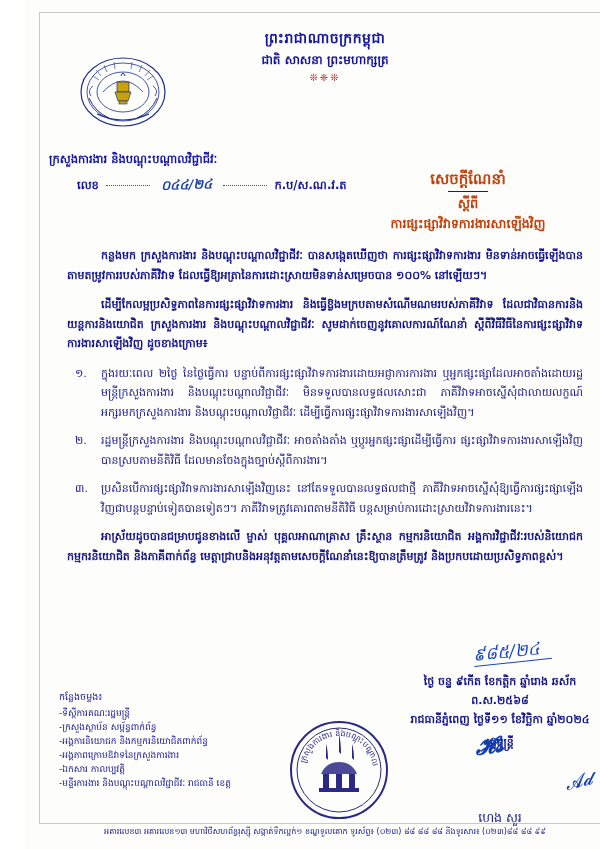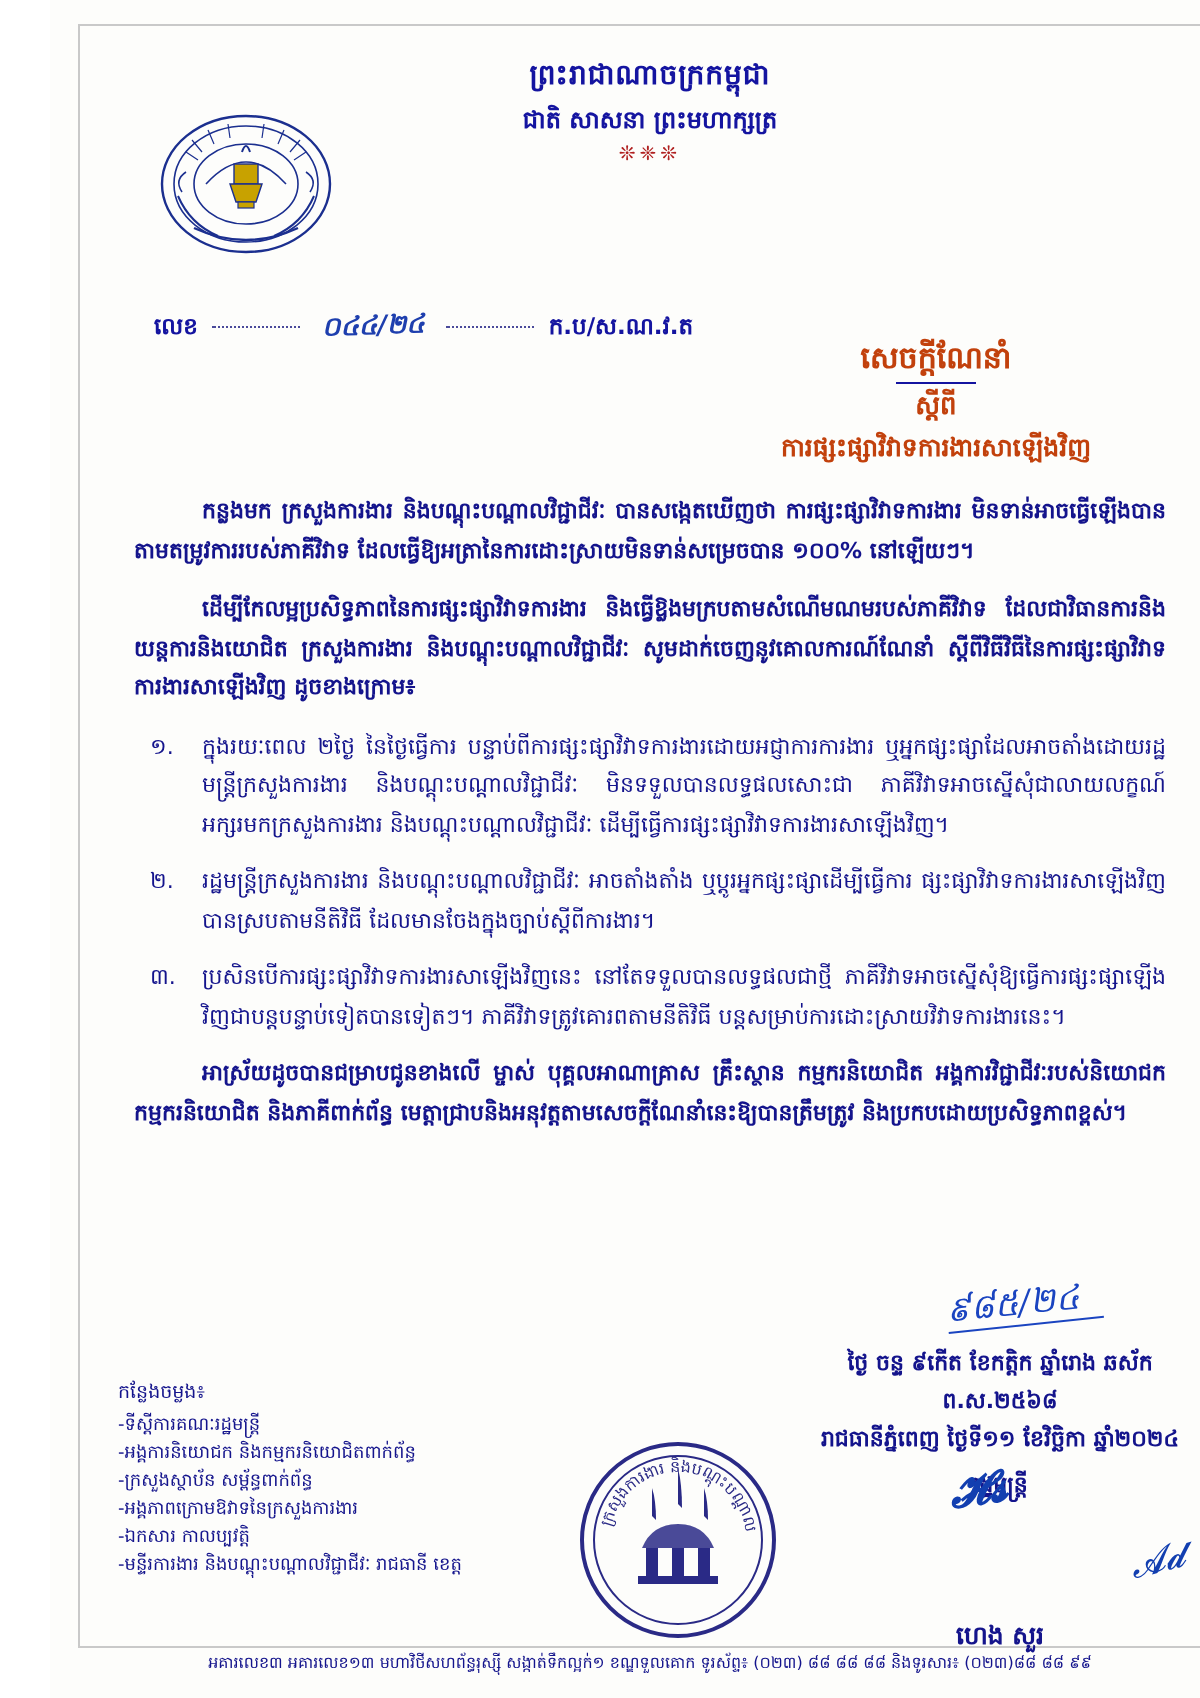--- a/index.html
+++ b/index.html
@@ -146,21 +146,21 @@
     width: 190px;
     text-align: center;
     color: #14148c;
     font-size: 11px;
     line-height: 19px;
     font-weight: bold;
   }
   .sig-name {
     margin-top: 56px;
     font-size: 12.5px;
-    font-weight: bold;
+    font-weight: normal;
     color: #14148c;
   }
   .hand-script {
     position: absolute;
     color: #123fb0;
     font-family: "DejaVu Serif", serif;
     font-style: italic;
     font-size: 22px;
     transform: rotate(-8deg);
   }
@@ -247,20 +247,21 @@
     </svg>
   </div>
 
   <div class="header">
     <div class="h-line1">ព្រះរាជាណាចក្រកម្ពុជា</div>
     <div class="h-line2">ជាតិ សាសនា ព្រះមហាក្សត្រ</div>
     <div class="h-orn">❊❈❊</div>
   </div>
 
   <div class="ministry">
+    <div class="l1">ក្រសួងការងារ និងបណ្ដុះបណ្ដាលវិជ្ជាជីវៈ</div>
     <div class="l2">
       <span>លេខ</span>
       <span class="dotline"></span>
       <span class="num-hand">០៤៤/២៤</span>
       <span class="dotline"></span>
       <span>ក.ប/ស.ណ.វ.ត</span>
     </div>
   </div>
 
   <div class="titleblock">
@@ -303,22 +304,22 @@
     <div style="margin-top:4px">រដ្ឋមន្ត្រី</div>
     <div class="hand-script" style="left:70px; top:64px;">𝓗𝓼</div>
     <div class="sig-name">ហេង សួរ</div>
   </div>
   <div class="hand-script2" style="left:540px; top:770px;">𝓐𝓭</div>
 
   <div class="cc">
     <div class="cc-title">កន្លែងចម្លង៖</div>
     <ul>
       <li>-ទីស្ដីការគណៈរដ្ឋមន្ត្រី</li>
+      <li>-ក្រសួងស្ថាប័ន សម្ព័ន្ធពាក់ព័ន្ធ</li>
       <li>-អង្គការនិយោជក និងកម្មករនិយោជិតពាក់ព័ន្ធ</li>
-      <li>-ក្រសួងស្ថាប័ន សម្ព័ន្ធពាក់ព័ន្ធ</li>
       <li>-អង្គភាពក្រោមឱវាទនៃក្រសួងការងារ</li>
       <li>-ឯកសារ កាលប្បវត្តិ</li>
       <li>-មន្ទីរការងារ និងបណ្ដុះបណ្ដាលវិជ្ជាជីវៈ រាជធានី ខេត្ត</li>
     </ul>
   </div>
 
   <div class="seal">
     <svg width="104" height="104" viewBox="0 0 104 104">
       <circle cx="52" cy="52" r="48" fill="none" stroke="#2a2a86" stroke-width="2"></circle>
       <circle cx="52" cy="52" r="42" fill="none" stroke="#2a2a86" stroke-width="1"></circle>

